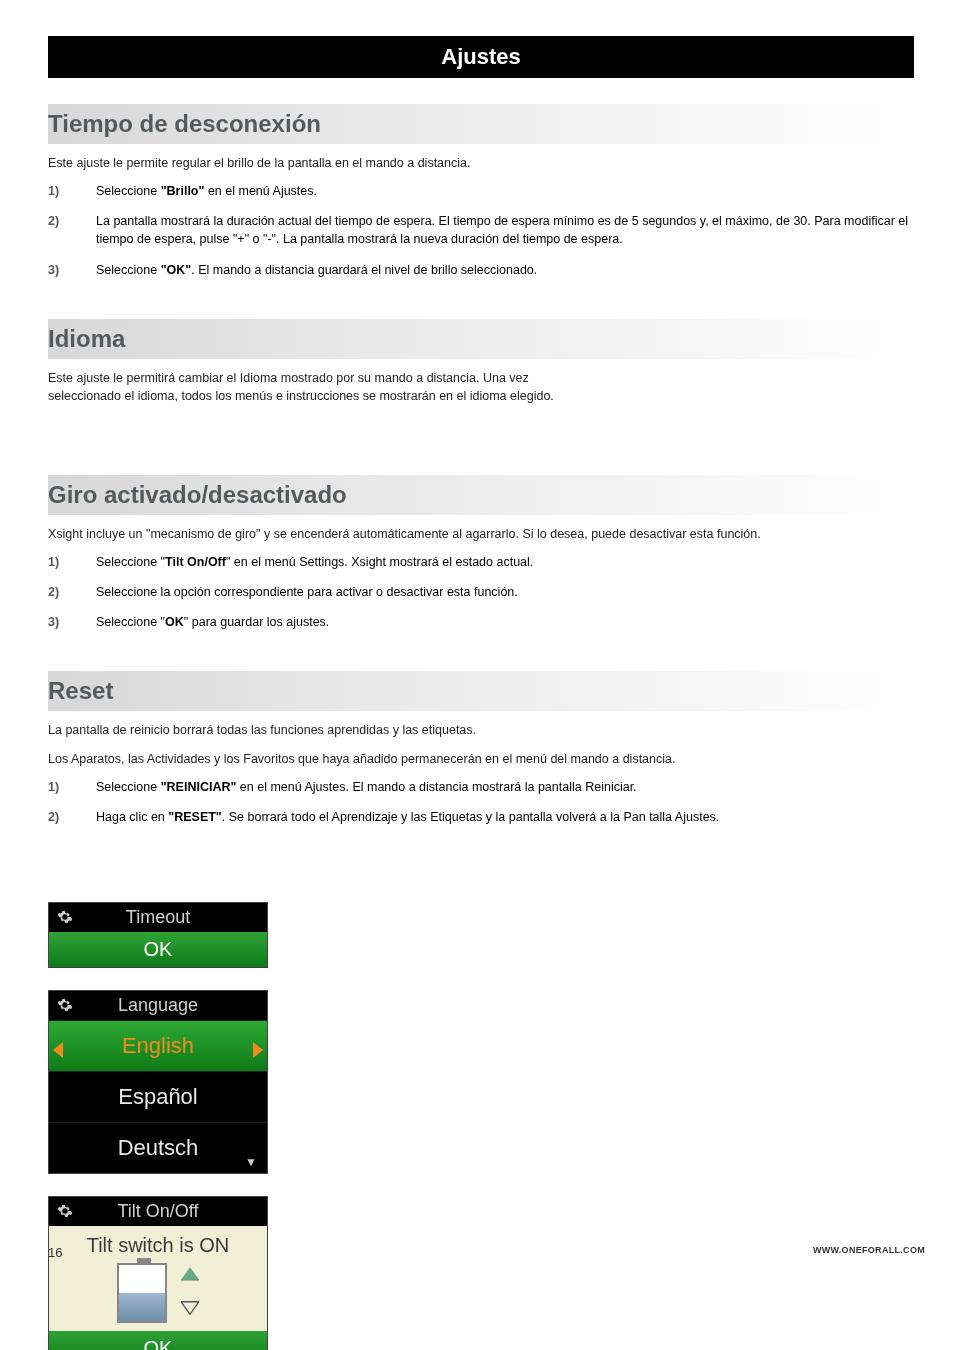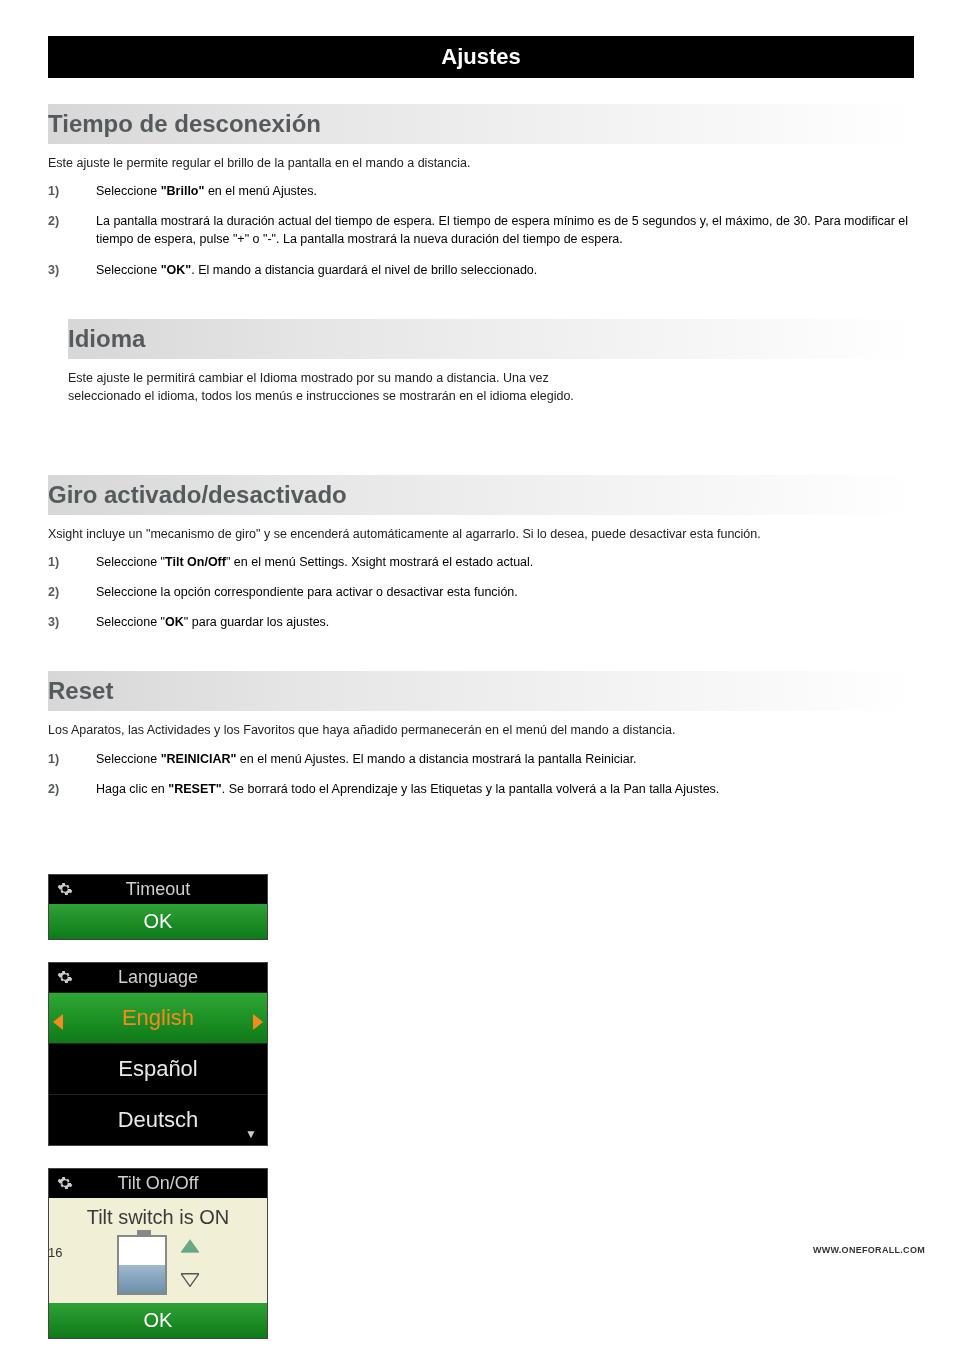--- a/index.html
+++ b/index.html
@@ -10,21 +10,21 @@
   .left { flex: 1; }
   .right { width: 220px; display: flex; flex-direction: column; gap: 22px; }
   .sec-head { font-size: 24px; font-weight: 700; color: #555a5d; padding: 6px 0; margin-bottom: 10px;
     background: linear-gradient(90deg, #d7d7d7 0%, #e6e6e6 30%, #fff 100%); }
   .sec-body { font-size: 12.5px; color: #222; line-height: 1.45; margin-bottom: 10px; }
   ol.steps { list-style: none; padding: 0; margin-top: 8px; }
   ol.steps li { display: flex; margin-bottom: 12px; font-size: 12.5px; line-height: 1.45; }
   ol.steps li .num { width: 48px; font-weight: 700; color: #555a5d; }
   ol.steps li .txt { flex: 1; }
   .left-section { margin-bottom: 40px; }
-  .spacer-lang { margin-bottom: 70px; margin-left: 20px; }
+  .spacer-lang { margin-bottom: 70px; }
 
   
   .panel { border: 1px solid #444; background: #f0efe0; box-shadow: 0 0 0 0; }
   .p-head { background: #000; color: #cfcfcf; display: flex; align-items: center; padding: 4px 8px; font-size: 18px; }
   .p-head .gear { width: 16px; height: 16px; margin-right: 24px; display: inline-flex; align-items: center; justify-content: center; }
   .p-head .t { flex: 1; text-align: center; margin-left: -40px; }
   .p-body { background: #f1efd6; padding: 8px 10px; text-align: center; }
   .p-body .bigline { font-size: 20px; color: #3a3a3a; margin-bottom: 6px; }
   .batt-row { display: flex; align-items: center; justify-content: center; gap: 14px; }
   .batt { width: 50px; height: 60px; border: 2px solid #888; position: relative; background: #fff; }
@@ -99,20 +99,21 @@
             </li>
           <li>
               <span class="num">3)</span>
               <span class="txt"><span>Seleccione "</span><b>OK</b><span>" para guardar los ajustes.</span></span>
             </li>
         </ol>
       </div>
 
       <div class="left-section">
         <div class="sec-head">Reset</div>
+        <div class="sec-body">La pantalla de reinicio borrará todas las funciones aprendidas y las etiquetas.</div>
         <div class="sec-body">Los Aparatos, las Actividades y los Favoritos que haya añadido permanecerán en el menú del mando a distancia.</div>
         <ol class="steps">
           <li>
               <span class="num">1)</span>
               <span class="txt"><span>Seleccione </span><b>"REINICIAR"</b><span> en el menú Ajustes. El mando a distancia mostrará la pantalla Reiniciar.</span></span>
             </li>
           <li>
               <span class="num">2)</span>
               <span class="txt"><span>Haga clic en </span><b>"RESET"</b><span>. Se borrará todo el Aprendizaje y las Etiquetas y la pantalla volverá a la Pan talla Ajustes.</span></span>
             </li>

